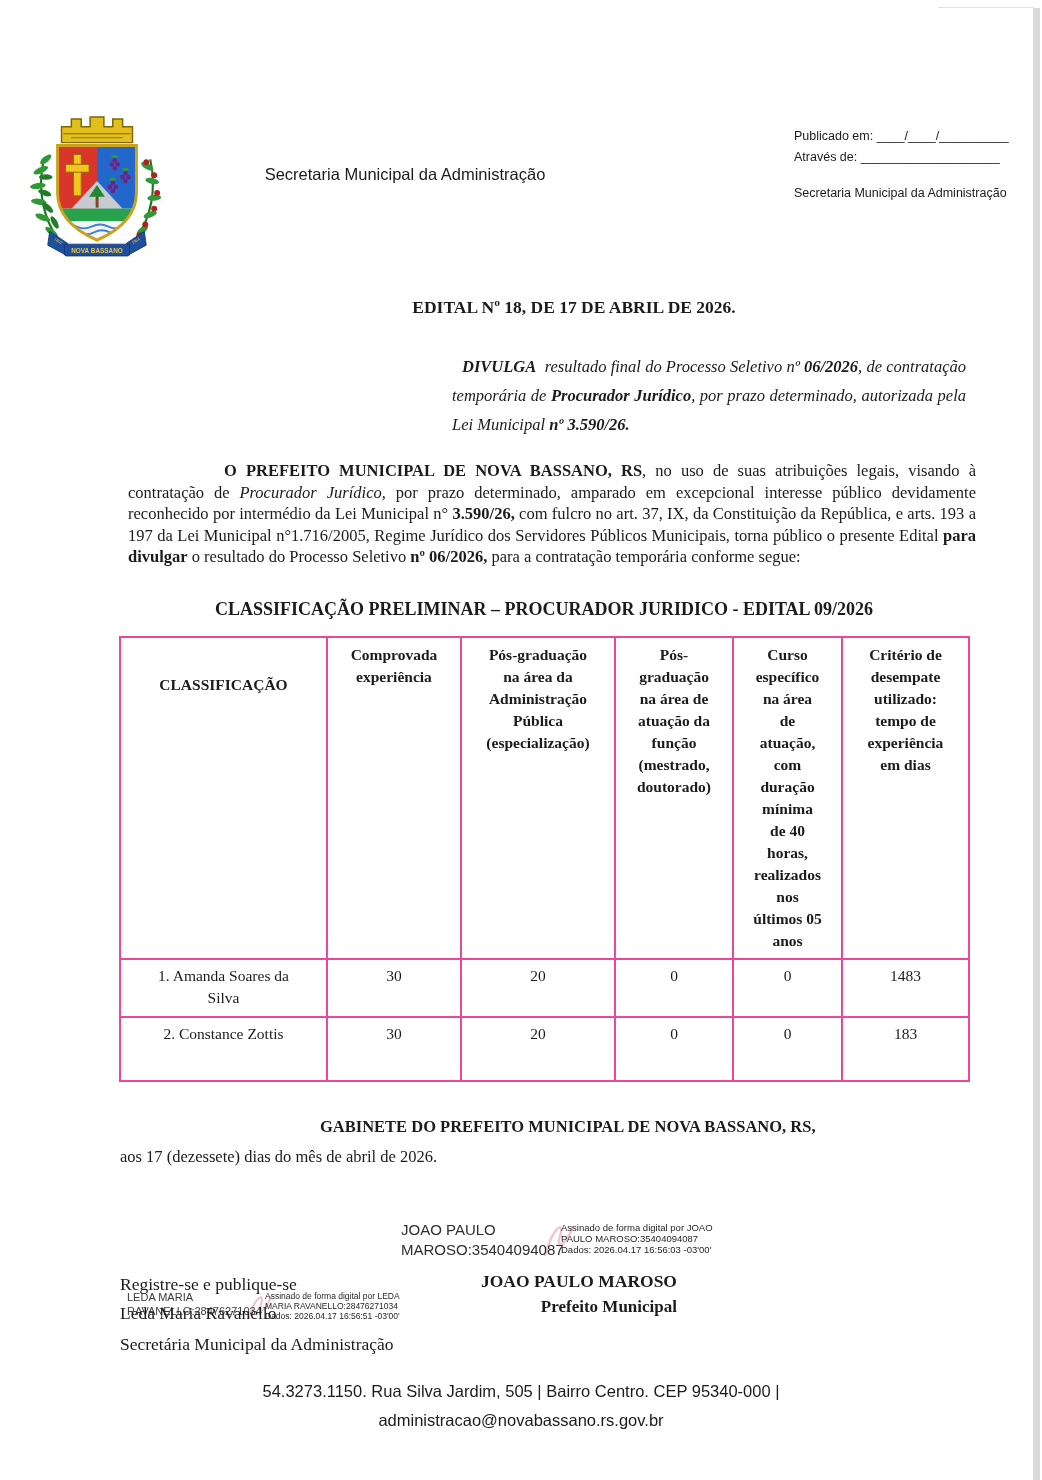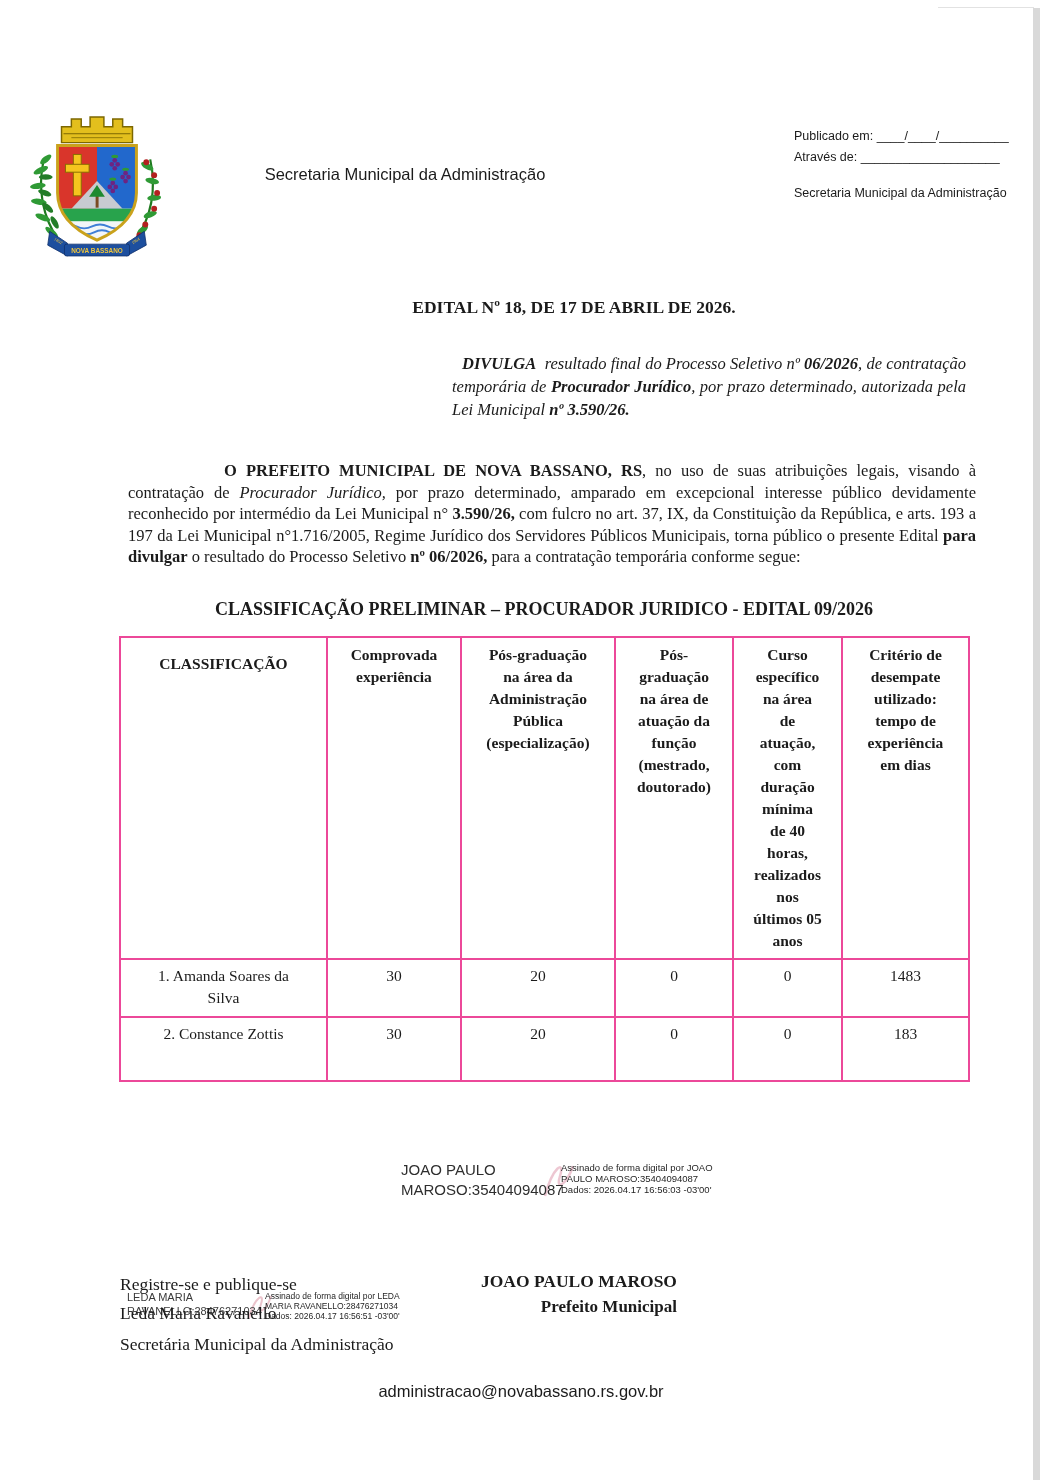--- a/index.html
+++ b/index.html
@@ -19,42 +19,42 @@
   .org-dept { font-size:16.5px; margin-top:8px; }
 
   .pub-block { position:absolute; left:794px; top:126px; width:226px; font-size:12.5px;
                line-height:21px; font-family:"Liberation Sans", sans-serif; }
   .pub-dept { margin-top:15px; }
 
   .doc-title { position:absolute; left:150px; top:297px; width:848px; text-align:center;
                font-weight:bold; font-size:17.5px; }
 
   .summary { position:absolute; left:452px; top:352px; width:514px; margin:0;
-             font-style:italic; font-size:16.5px; line-height:23px; text-align:justify; text-indent:10px; }
+             font-style:italic; font-size:16.5px; line-height:29px; text-align:justify; text-indent:10px; }
 
   .body-par { position:absolute; left:120px; top:452px; width:848px; margin:8px;
               font-size:16.5px; line-height:21.5px; text-align:justify; text-indent:96px; }
 
   .table-title { position:absolute; left:120px; top:599px; width:848px; text-align:center;
                  font-weight:bold; font-size:18px; }
 
   table.results { position:absolute; left:119px; top:636px; width:849px;
                   border-collapse:collapse; table-layout:fixed; }
   table.results th, table.results td { border:2px solid #ec4899; white-space:pre-line;
                   text-align:center; vertical-align:top; }
   table.results th { font-weight:bold; font-size:15.5px; line-height:22px; padding:6px 4px; }
-  table.results th.th-first { padding-top:15px; }
+  table.results th.th-first { padding-top:36px; }
   table.results td { font-size:15.5px; line-height:22px; padding:5px 4px; }
   tr.row-1 { height:58px; }
   tr.row-2 { height:64px;padding-left:36px; }
 
   .closing { position:absolute; left:120px; top:1112px; width:848px; font-size:16.5px; line-height:30px; }
   .closing-l1 { text-indent:200px; font-weight:bold; }
 
-  .stamp-mayor { position:absolute; left:401px; top:1160px; width:400px; height:52px;
+  .stamp-mayor { position:absolute; left:401px; top:1220px; width:400px; height:52px;
                  font-family:"Liberation Sans", sans-serif; }
   .stamp-name-lg { position:absolute; left:0; top:0; font-size:15px; line-height:20px; color:#2e2e2e; }
   .stamp-detail-lg { position:absolute; left:160px; top:2px; font-size:9.5px; line-height:11px; color:#1f1f1f; }
   .flourish-mayor { position:absolute; left:132px; top:-6px; opacity:0.55; }
 
   .mayor-block { position:absolute; left:397px; top:1271px; width:280px; text-align:right; }
   .mayor-name { font-weight:bold; font-size:17.5px; }
   .mayor-role { font-weight:bold; font-size:17px; margin-top:5px; }
 
   .register-note { position:absolute; left:120px; top:1274px; font-size:17.5px; }
@@ -247,20 +247,24 @@
         <td>2. Constance Zottis</td>
         <td>30</td>
         <td>20</td>
         <td>0</td>
         <td>0</td>
         <td>183</td>
       </tr>
     </tbody>
   </table>
 
+  <div class="closing">
+    <div class="closing-l1">GABINETE DO PREFEITO MUNICIPAL DE NOVA BASSANO, RS,</div>
+    <div>aos 17 (dezessete) dias do mês de abril de 2026.</div>
+  </div>
 
   <div class="stamp-mayor">
     <svg class="flourish-mayor" width="46" height="48" viewBox="0 0 46 48">
       <path d="M12 42 C20 12 32 6 27 22 C22 38 34 30 40 12" stroke="#e09aae" stroke-width="2.5" fill="none"></path>
     </svg>
     <div class="stamp-name-lg">
       <div>JOAO PAULO</div>
       <div>MAROSO:35404094087</div>
     </div>
     <div class="stamp-detail-lg">
@@ -289,16 +293,17 @@
       <div>Assinado de forma digital por LEDA</div>
       <div>MARIA RAVANELLO:28476271034</div>
       <div>Dados: 2026.04.17 16:56:51 -03'00'</div>
     </div>
   </div>
 
   <div class="secretary-name">Leda Maria Ravanello</div>
   <div class="secretary-role">Secretária Municipal da Administração</div>
 
   <div class="footer">
+    <div>54.3273.1150. Rua Silva Jardim, 505 | Bairro Centro. CEP 95340-000 |</div>
     <div>administracao@novabassano.rs.gov.br</div>
   </div>
 
 </div>
 
 </body></html>

